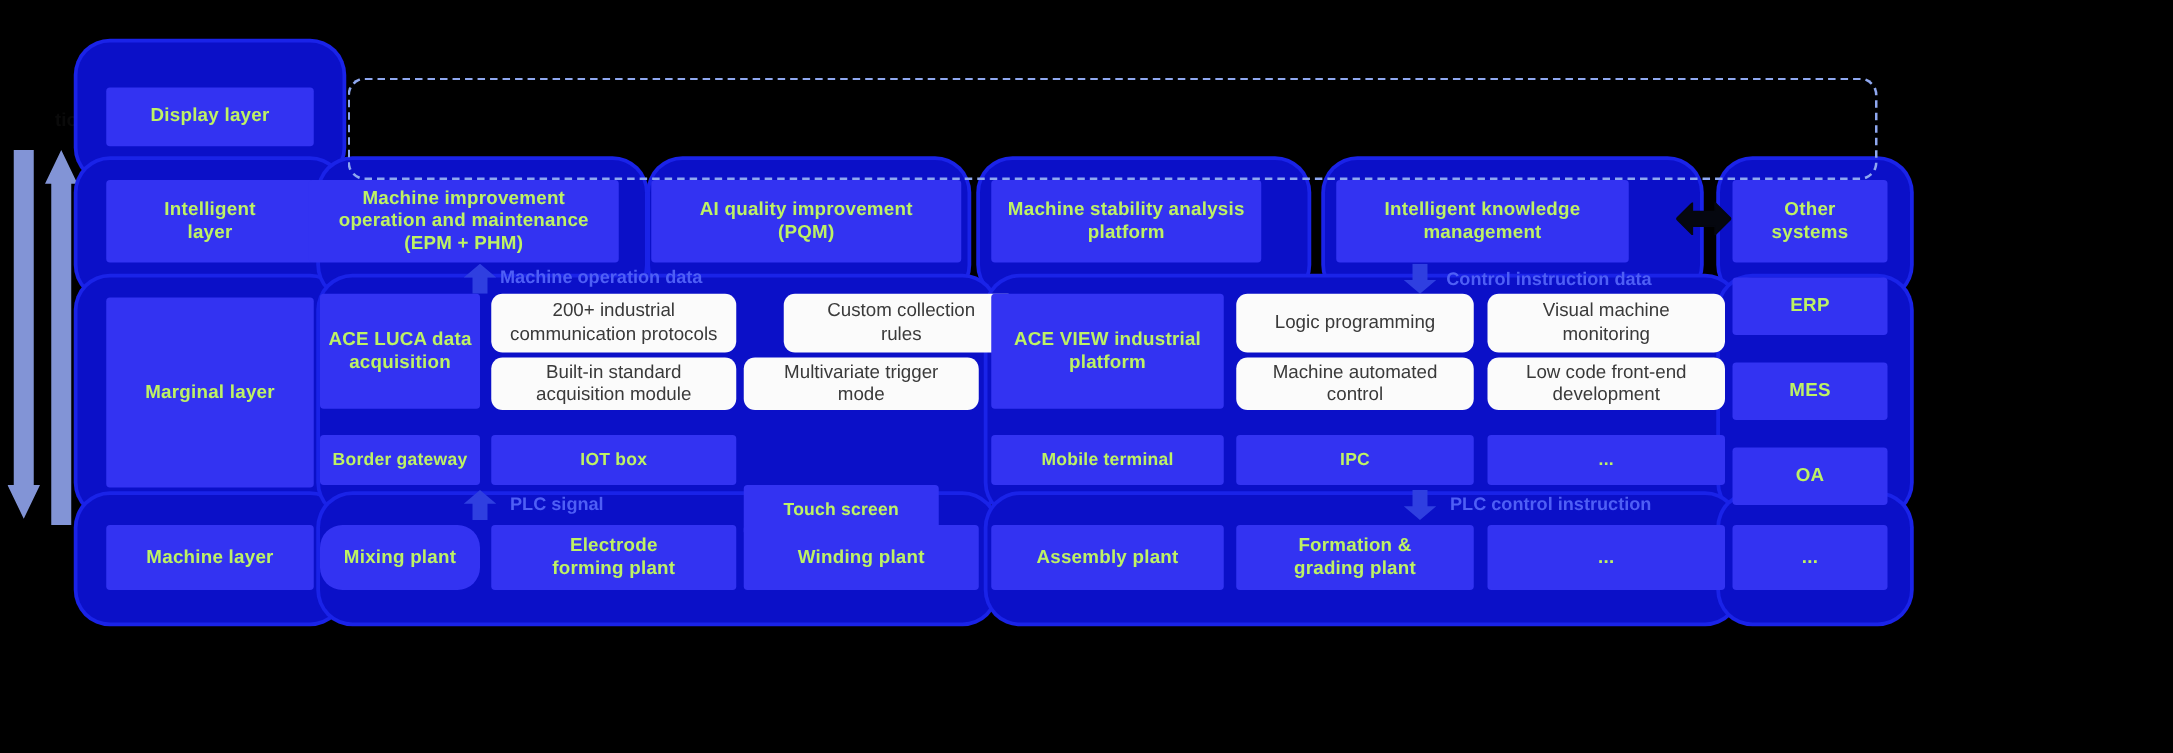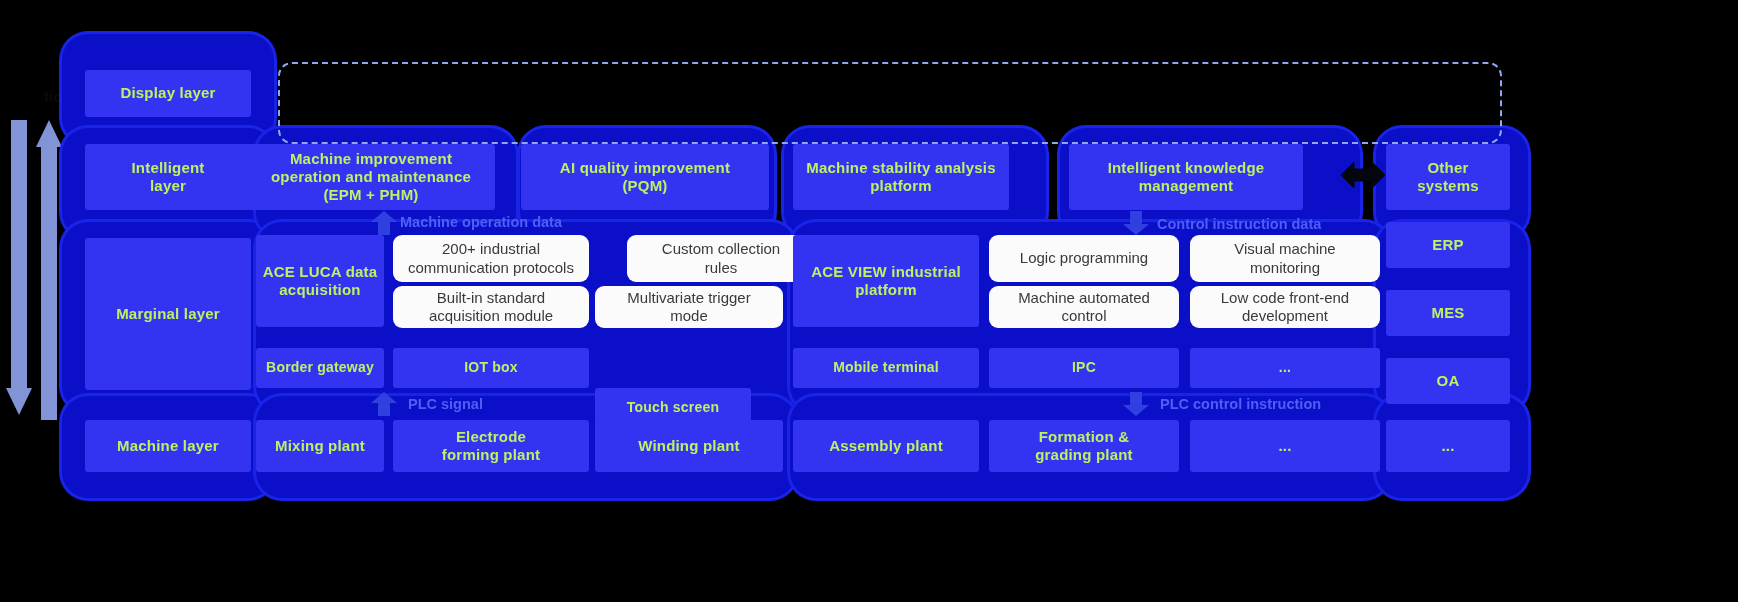--- a/index.html
+++ b/index.html
@@ -183,21 +183,21 @@
   </div>
   <div class="flow-label" style="left:408px; top:396px;">PLC signal</div>
 
   <div class="flow-arrow" style="left:1123px; top:392px;">
     <svg width="26" height="24" viewBox="0 0 26 24">
         <polygon points="7,0 19,0 19,13 26,13 13,24 0,13 7,13" fill="#2f3fe0"></polygon>
       </svg>
   </div>
   <div class="flow-label" style="left:1160px; top:396px;">PLC control instruction</div>
 
-  <div class="bx bx-blue" style="left:256px; top:420px; width:128px; height:52px;">Mixing plant</div>
+  <div class="bx bx-blue" style="left:256px; top:420px; width:128px; height:52px;border-radius:18px;">Mixing plant</div>
   <div class="bx bx-blue" style="left:393px; top:420px; width:196px; height:52px; white-space:pre-line;text-align:center;">Electrode
 forming plant</div>
   <div class="bx bx-blue" style="left:595px; top:420px; width:188px; height:52px;">Winding plant</div>
   <div class="bx bx-blue" style="left:793px; top:420px; width:186px; height:52px;">Assembly plant</div>
   <div class="bx bx-blue" style="left:989px; top:420px; width:190px; height:52px; white-space:pre-line;">Formation &amp;
 grading plant</div>
   <div class="bx bx-blue" style="left:1190px;top:420px; width:190px; height:52px;">...</div>
 
   <div class="dbl-arrow" style="left:1341px; top:162px;">
     <svg width="44" height="26" viewBox="0 0 44 26">

